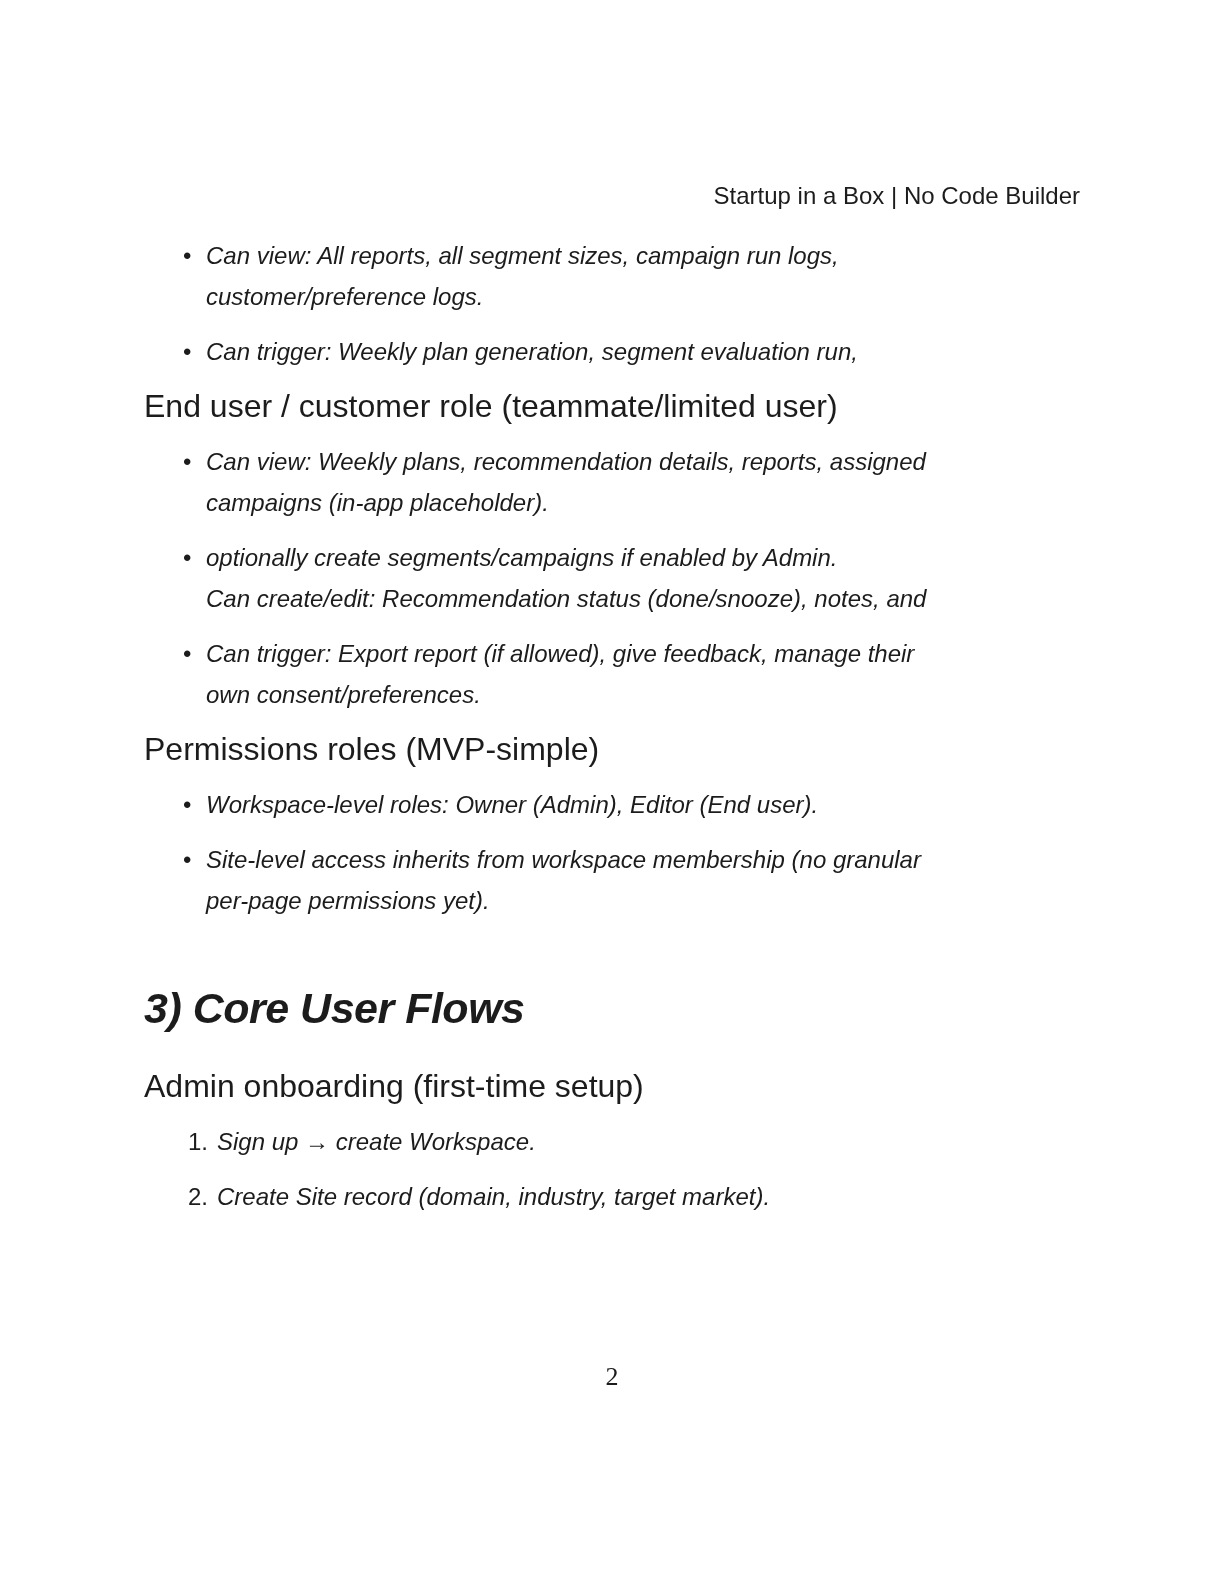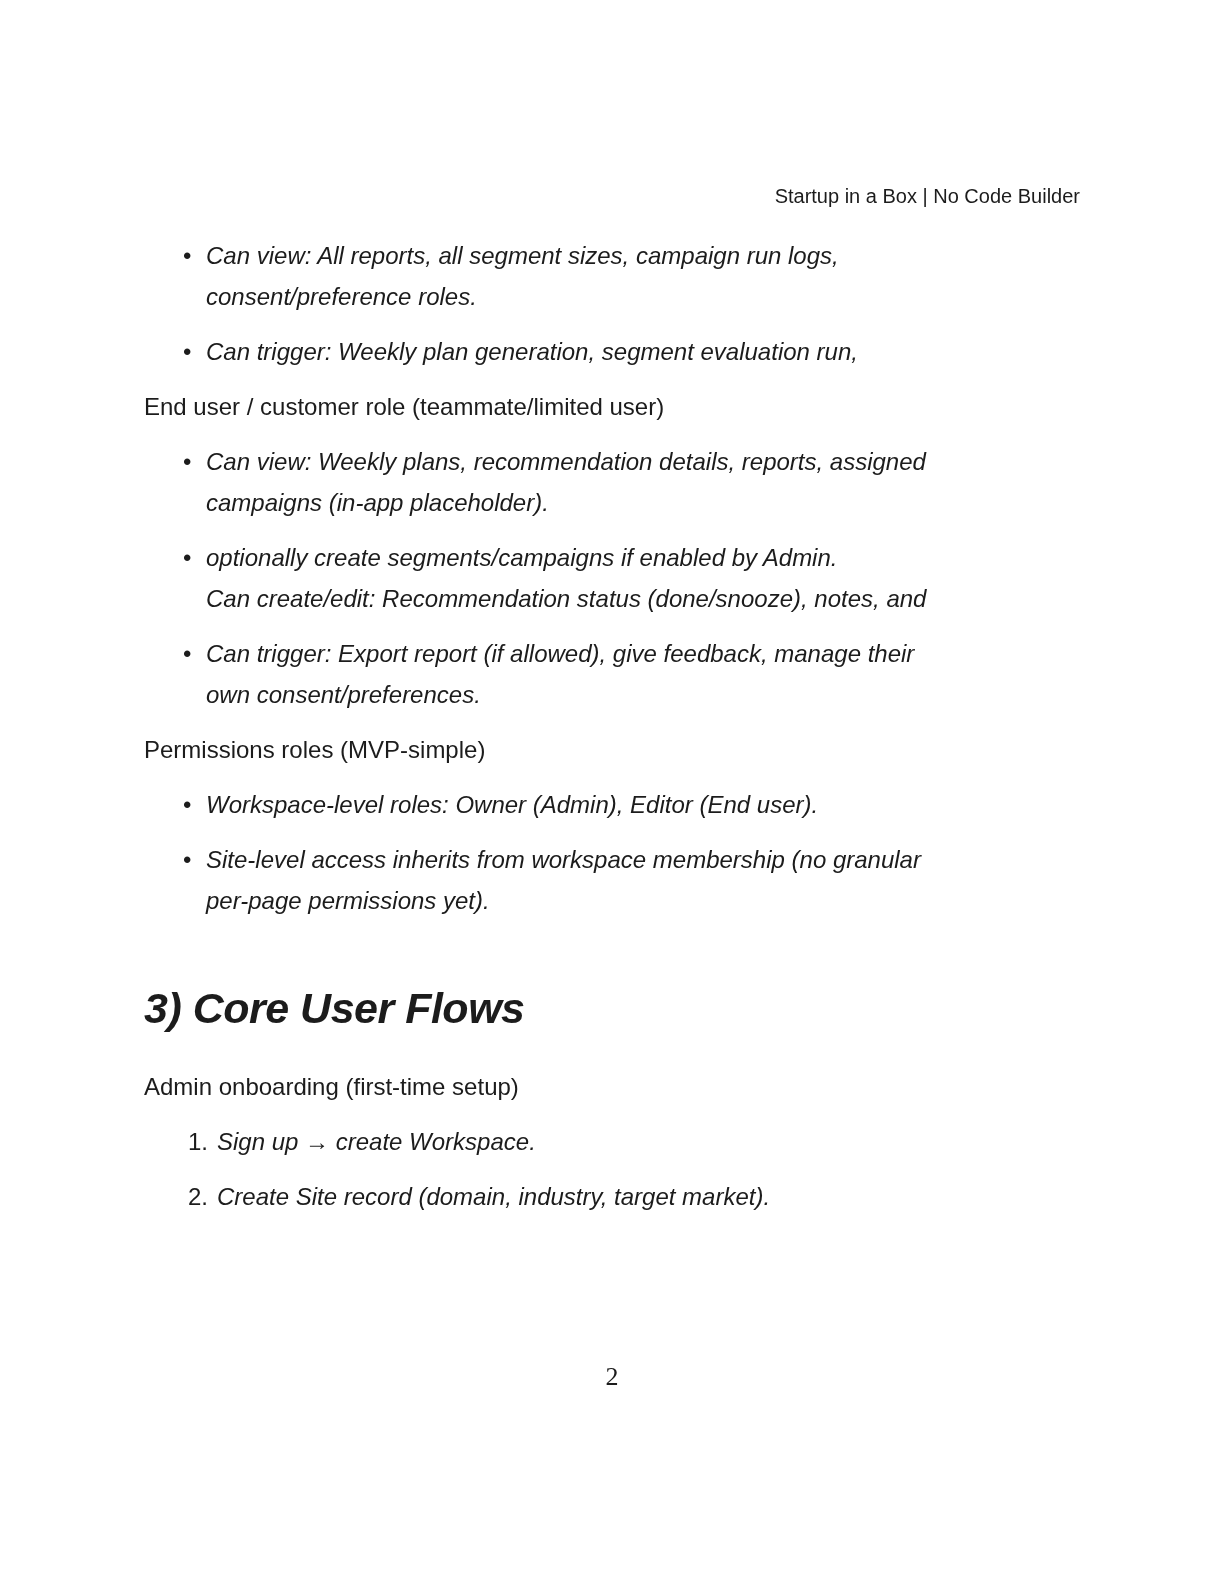--- a/index.html
+++ b/index.html
@@ -13,21 +13,21 @@
     color: #1c1c1c;
     overflow: hidden;
     margin: 0 auto;
   }
   .doc-header {
     position: absolute;
     top: 182px;
     left: 144px;
     right: 144px;
     text-align: right;
-    font-size: 20px;
+    font-size: 24px;
     line-height: 28px;
   }
   .content {
     position: absolute;
     top: 235px;
     left: 144px;
     width: 936px;
     font-size: 24px;
     line-height: 41px;
   }
@@ -41,21 +41,21 @@
     top: 0;
     line-height: 41px;
   }
   .num-item { position: relative; padding-left: 73px; }
   .num-item .num {
     position: absolute;
     left: 44px;
     top: 0;
     line-height: 41px;
   }
-  .section-heading { font-size: 24px; font-weight: normal; line-height: 41px; }
+  .section-heading { font-size: 32px; font-weight: normal; line-height: 41px; }
   .h1-heading {
     font-size: 43px;
     font-weight: bold;
     line-height: 52px;
     margin-top: 61px;
     letter-spacing: -0.5px;
     font-style: italic;
   }
   .subheading { margin-top: 32px; }
   .page-footer {
@@ -74,21 +74,21 @@
 
 <div class="page">
 
   <div class="doc-header">Startup in a Box | No Code Builder</div>
 
   <div class="content">
 
     <div class="bullet-item">
       <span class="marker">•</span>
       <span class="line">Can view: All reports, all segment sizes, campaign run logs,</span>
-      <span class="line">consent/preference roles.</span>
+      <span class="line">customer/preference logs.</span>
     </div>
 
     <div class="bullet-item">
       <span class="marker">•</span>
       <span class="line">Can trigger: Weekly plan generation, segment evaluation run,</span>
     </div>
 
     <div class="section-heading">End user / customer role (teammate/limited user)</div>
 
     <div class="bullet-item">

